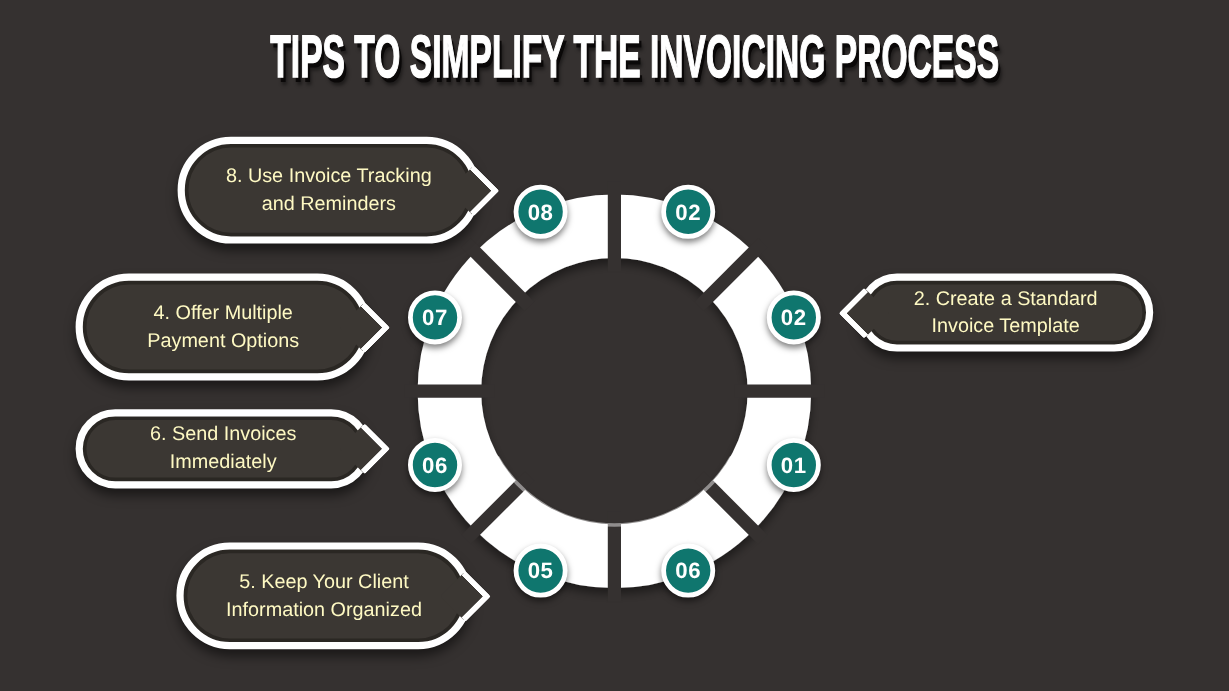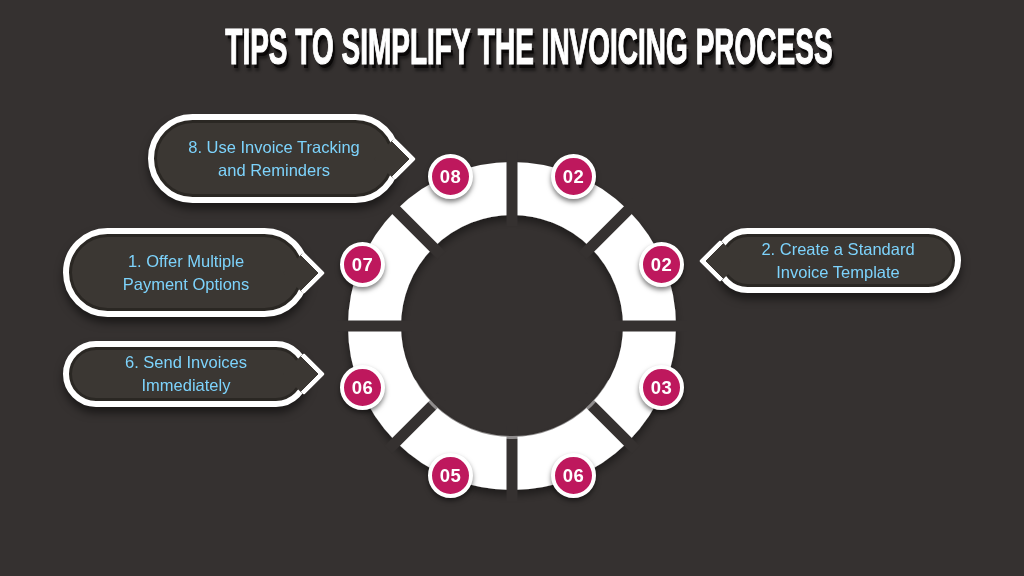--- a/index.html
+++ b/index.html
@@ -36,21 +36,21 @@
   .tip-box {
     position:absolute;
     box-sizing:border-box;
     background:#3b3733;
     border:6px solid #ffffff;
     border-radius:46px;
     box-shadow:0 6px 9px rgba(0,0,0,0.5), inset 0 0 0 3px rgba(18,15,13,0.4);
     display:flex; align-items:center; justify-content:center;
   }
   .tip-text {
-    color:#7dd3fc;
+    color:#fef9c3;
     font-size:16.5px; line-height:1.38;
     text-align:center;
     white-space:pre-line;
     padding:0 10px;
   }
   
   .tail {
     position:absolute;
     width:25px; height:25px;
     background:#3b3733;
@@ -85,21 +85,21 @@
     filter:blur(1px);
     border-radius:3px;
   }
 
   
   .num-badge {
     position:absolute;
     box-sizing:border-box;
     width:45px; height:45px;
     border-radius:50%;
-    background:#be185d;
+    background:#0f766e;
     border:4px solid #ffffff;
     color:#ffffff;
     font-size:18.5px; font-weight:700;
     display:flex; align-items:center; justify-content:center;
     box-shadow:0 3px 5px rgba(0,0,0,0.5);
     letter-spacing:0.5px;
   }
   .n1 { left:551px; top:154px; }
   .n2 { left:639px; top:242px; }
   .n3 { left:639px; top:365px; }
@@ -139,38 +139,43 @@
     <path d="M415 381.5 A112 112 0 0 0 609 381.5" fill="none" stroke="rgba(255,255,255,0.45)" stroke-width="3" stroke-linecap="round"></path>
   </svg>
 
   <div class="ghost"></div>
 
   <div class="tip-box b2 tail-left">
     <div class="tail"></div>
     <div class="tip-text">2. Create a Standard
 Invoice Template</div>
   </div>
+  <div class="tip-box b5 tail-right">
+    <div class="tail"></div>
+    <div class="tip-text">5. Keep Your Client
+Information Organized</div>
+  </div>
   <div class="tip-box b6 tail-right">
     <div class="tail"></div>
     <div class="tip-text">6. Send Invoices
 Immediately</div>
   </div>
   <div class="tip-box b7 tail-right">
     <div class="tail"></div>
-    <div class="tip-text">1. Offer Multiple
+    <div class="tip-text">4. Offer Multiple
 Payment Options</div>
   </div>
   <div class="tip-box b8 tail-right">
     <div class="tail"></div>
     <div class="tip-text">8. Use Invoice Tracking
 and Reminders</div>
   </div>
 
   <div class="num-badge n1">02</div>
   <div class="num-badge n2">02</div>
-  <div class="num-badge n3">03</div>
+  <div class="num-badge n3">01</div>
   <div class="num-badge n4">06</div>
   <div class="num-badge n5">05</div>
   <div class="num-badge n6">06</div>
   <div class="num-badge n7">07</div>
   <div class="num-badge n8">08</div>
 
 </div>
 
 </body></html>

